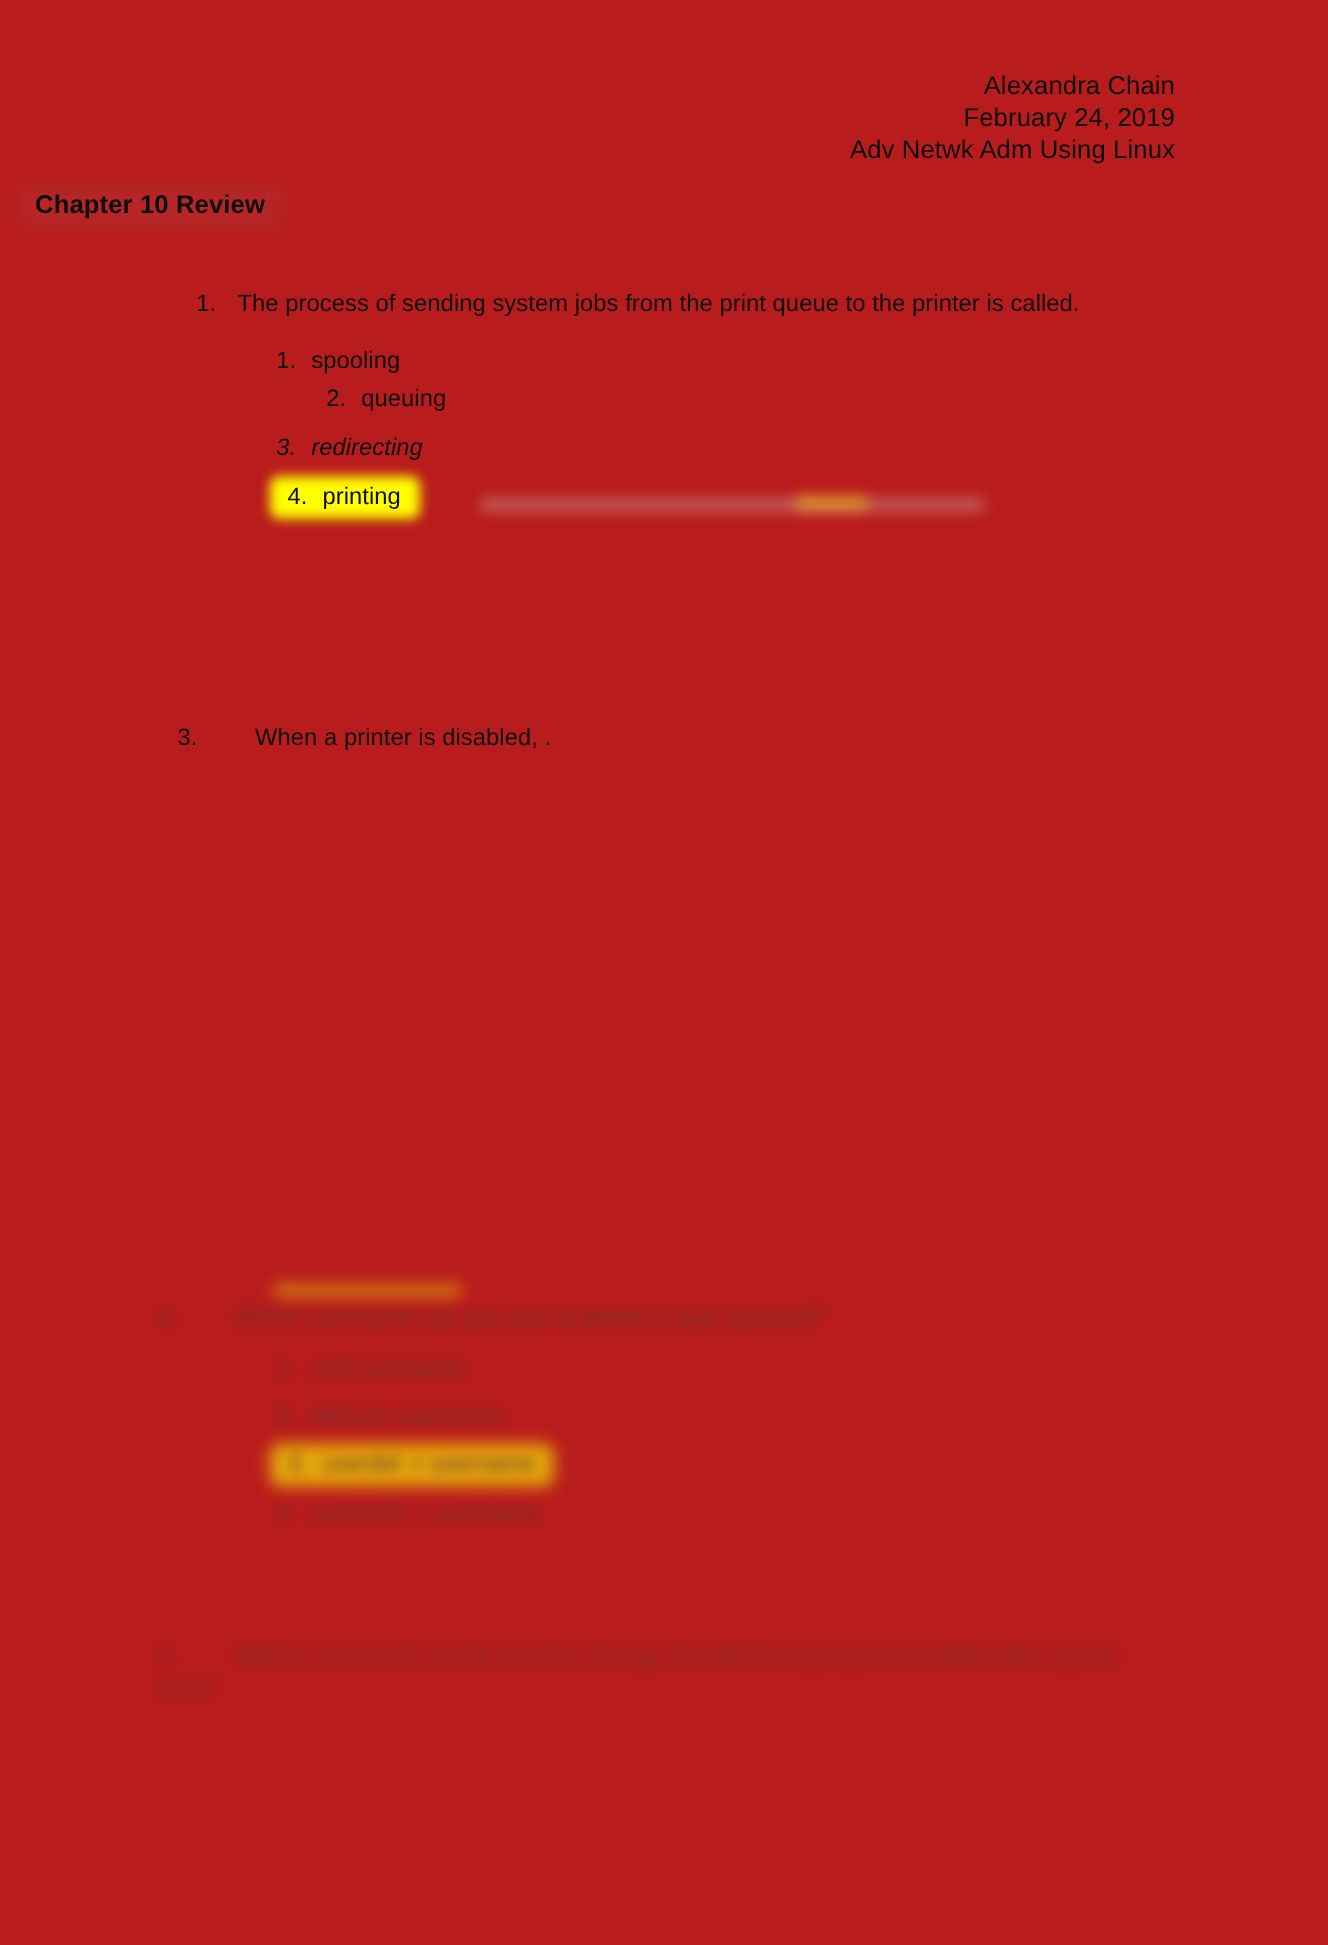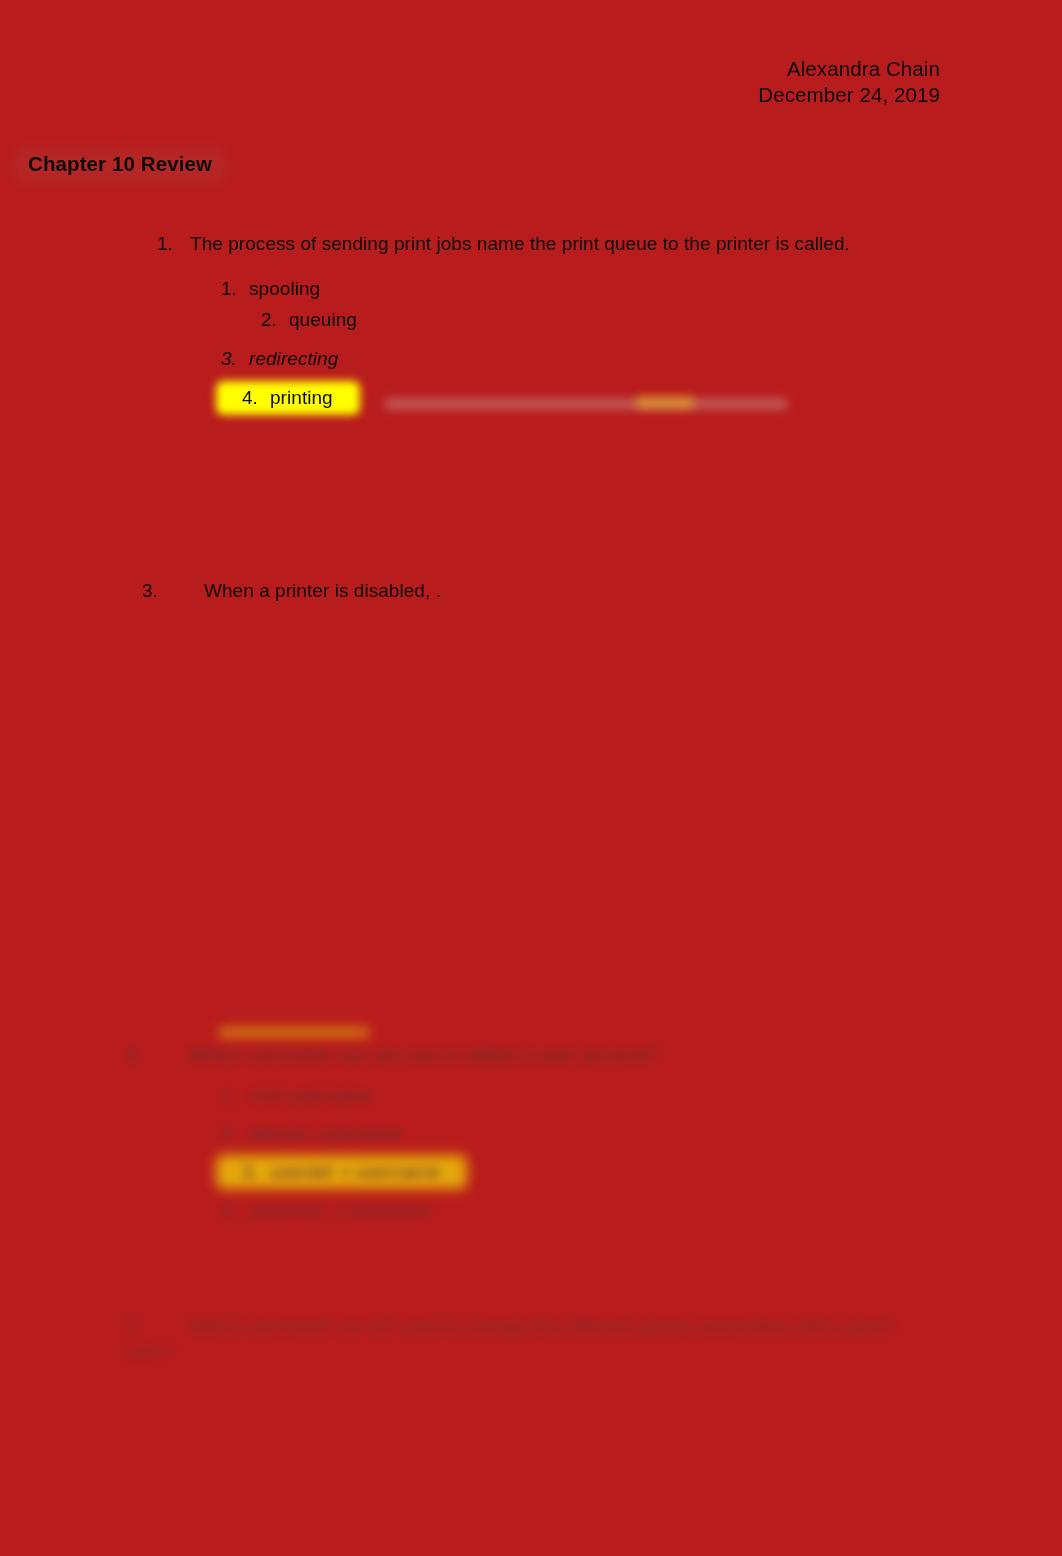--- a/index.html
+++ b/index.html
@@ -94,21 +94,21 @@
 
   .opt-1 { top: 276px; }
   .opt-2 { top: 307px; margin-left: 40px; }
   .opt-3 { top: 346px; font-style: italic; }
   .opt-4 { top: 385px; }
 
   
   .hl {
     position: relative;
     display: inline-block;
-    padding: 0 21px;
+    padding: 0 9px;
   }
   .hl::before {
     content: "";
     position: absolute;
     left: -5px;
     right: -6px;
     top: -4px;
     bottom: -4px;
     background: #ffff00;
     filter: blur(4.5px);
@@ -201,32 +201,33 @@
     border-radius: 5px;
   }
 </style>
 </head>
 <body>
 
 <div class="page">
 
   <div class="header-block">
     <div class="header-line">Alexandra Chain</div>
-    <div class="header-line">December 24, 2019</div>
+    <div class="header-line">February 24, 2019</div>
+    <div class="header-line">Adv Netwk Adm Using Linux</div>
   </div>
 
   <div class="doc-title">
     <span class="title-inner">
       <span class="title-halo"></span>
       <span class="title-text">Chapter 10 Review</span>
     </span>
   </div>
 
   <div class="q q1">
-    <span class="num">1.</span><span>The process of sending print jobs name the print queue to the printer is called.</span>
+    <span class="num">1.</span><span>The process of sending system jobs from the print queue to the printer is called.</span>
   </div>
 
   <div class="opt opt-1">
     <span class="num">1.</span><span>spooling</span>
   </div>
 
   <div class="opt opt-2">
     <span class="num">2.</span><span>queuing</span>
   </div>
 

